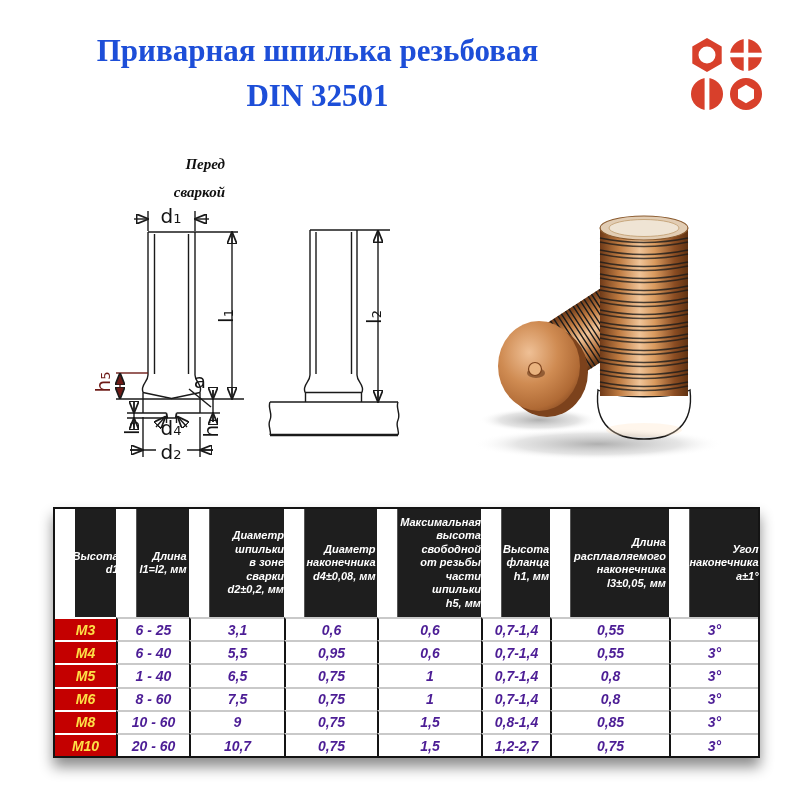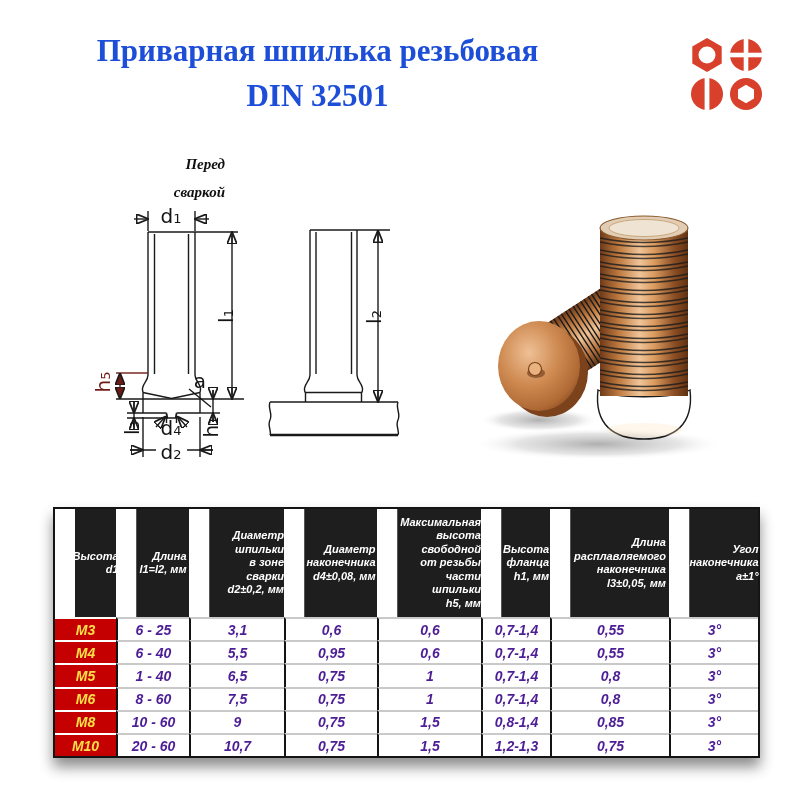--- a/index.html
+++ b/index.html
@@ -330,18 +330,18 @@
       <div class="td c3">0,75</div>
       <div class="td c4">1,5</div>
       <div class="td c5">0,8-1,4</div>
       <div class="td c6">0,85</div>
       <div class="td c7">3°</div>
       <div class="td c0">M10</div>
       <div class="td c1">20 - 60</div>
       <div class="td c2">10,7</div>
       <div class="td c3">0,75</div>
       <div class="td c4">1,5</div>
-      <div class="td c5">1,2-1,3</div>
+      <div class="td c5">1,2-2,7</div>
       <div class="td c6">0,75</div>
       <div class="td c7">3°</div>
     </div>
 
 </div>
 
 </body></html>

